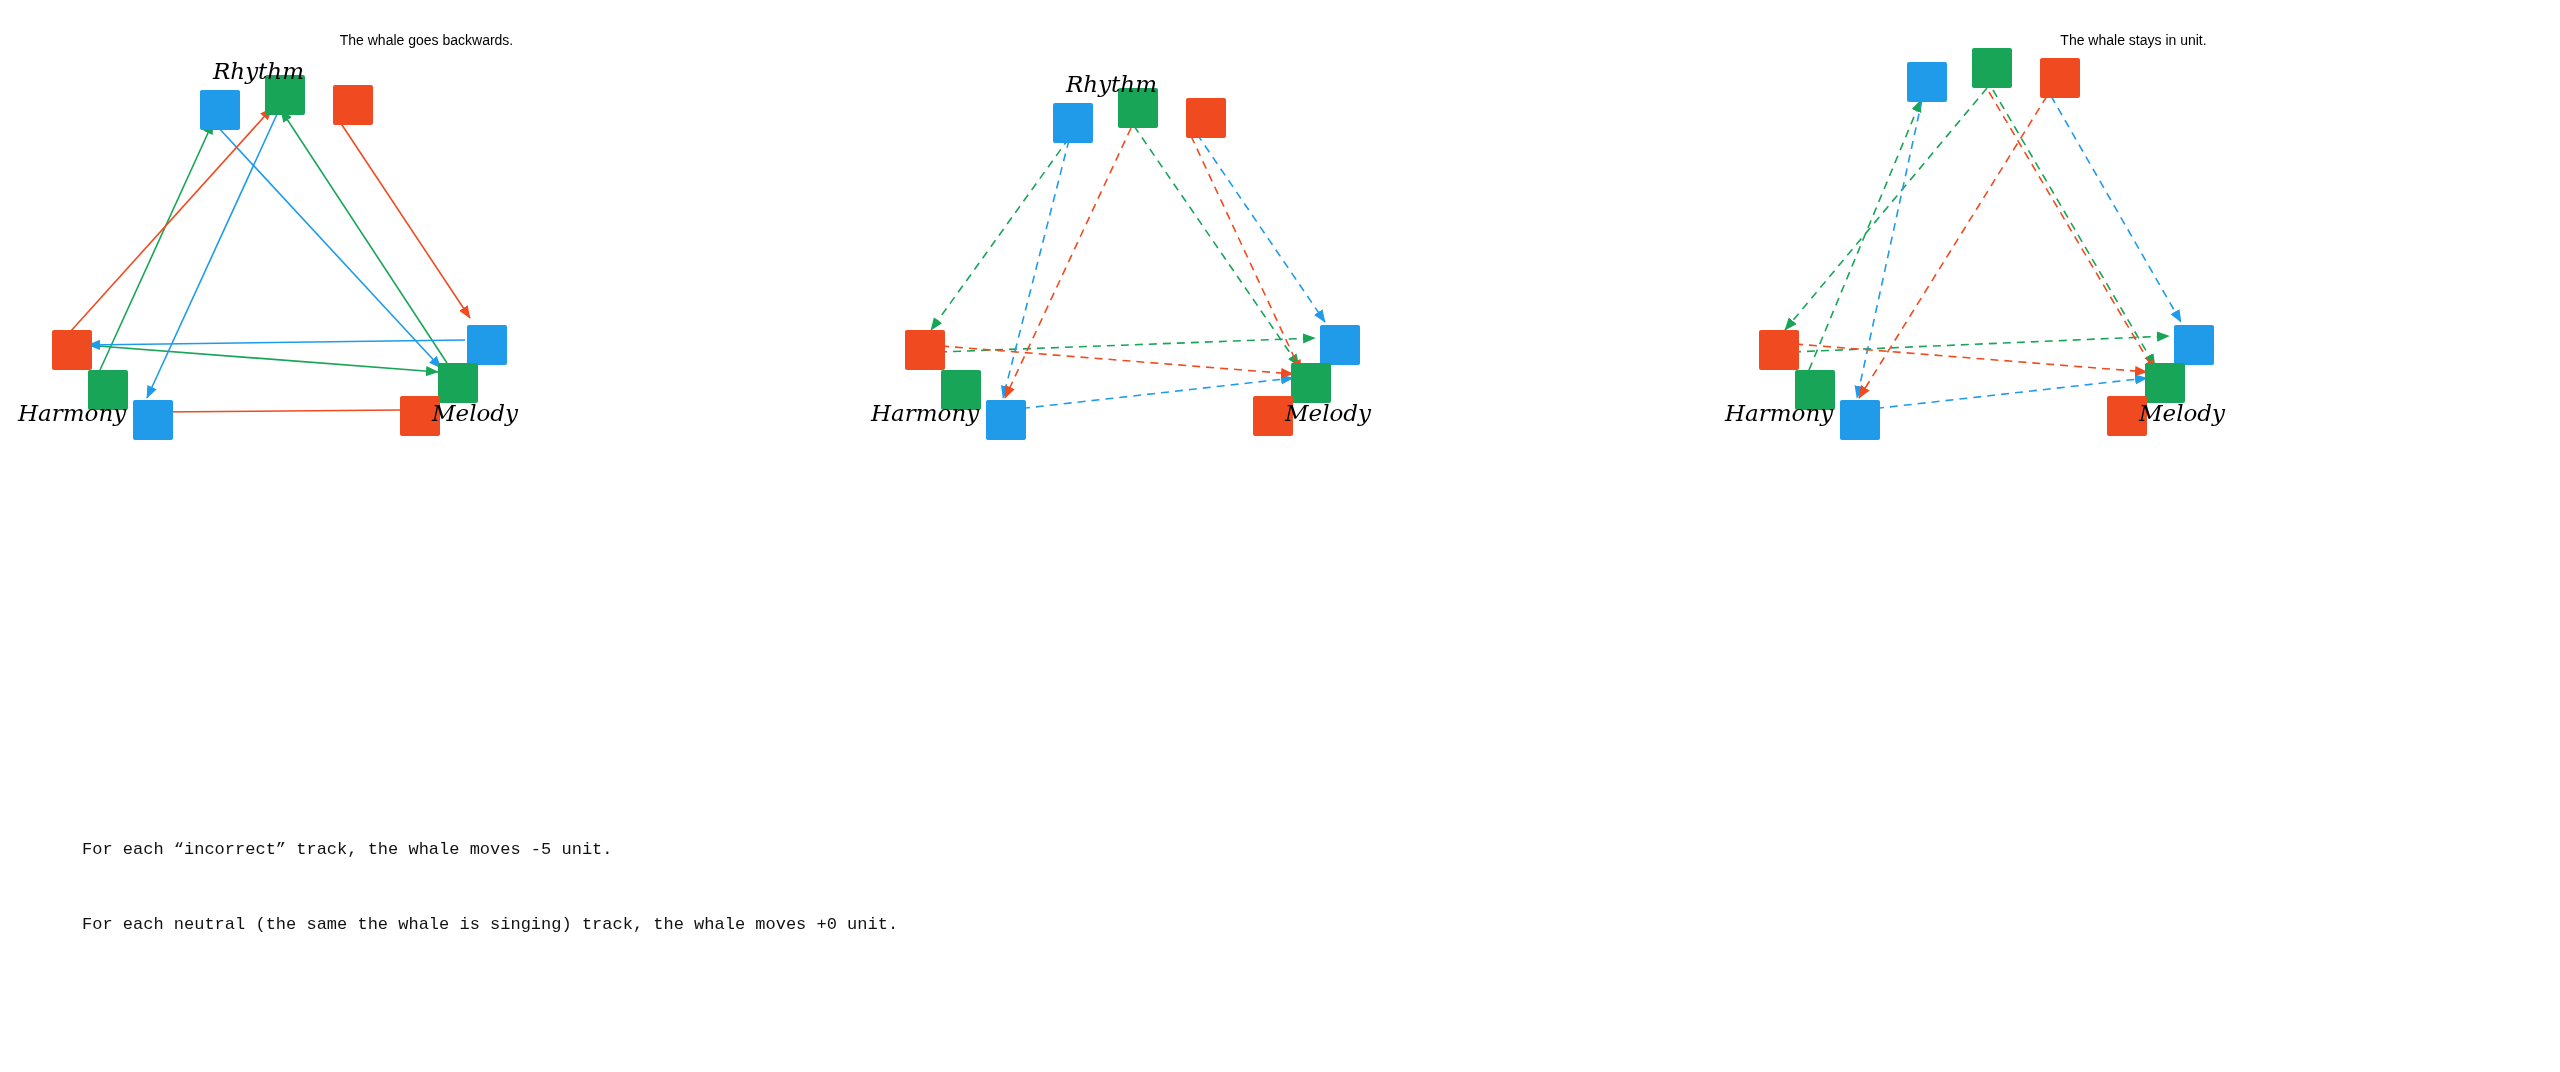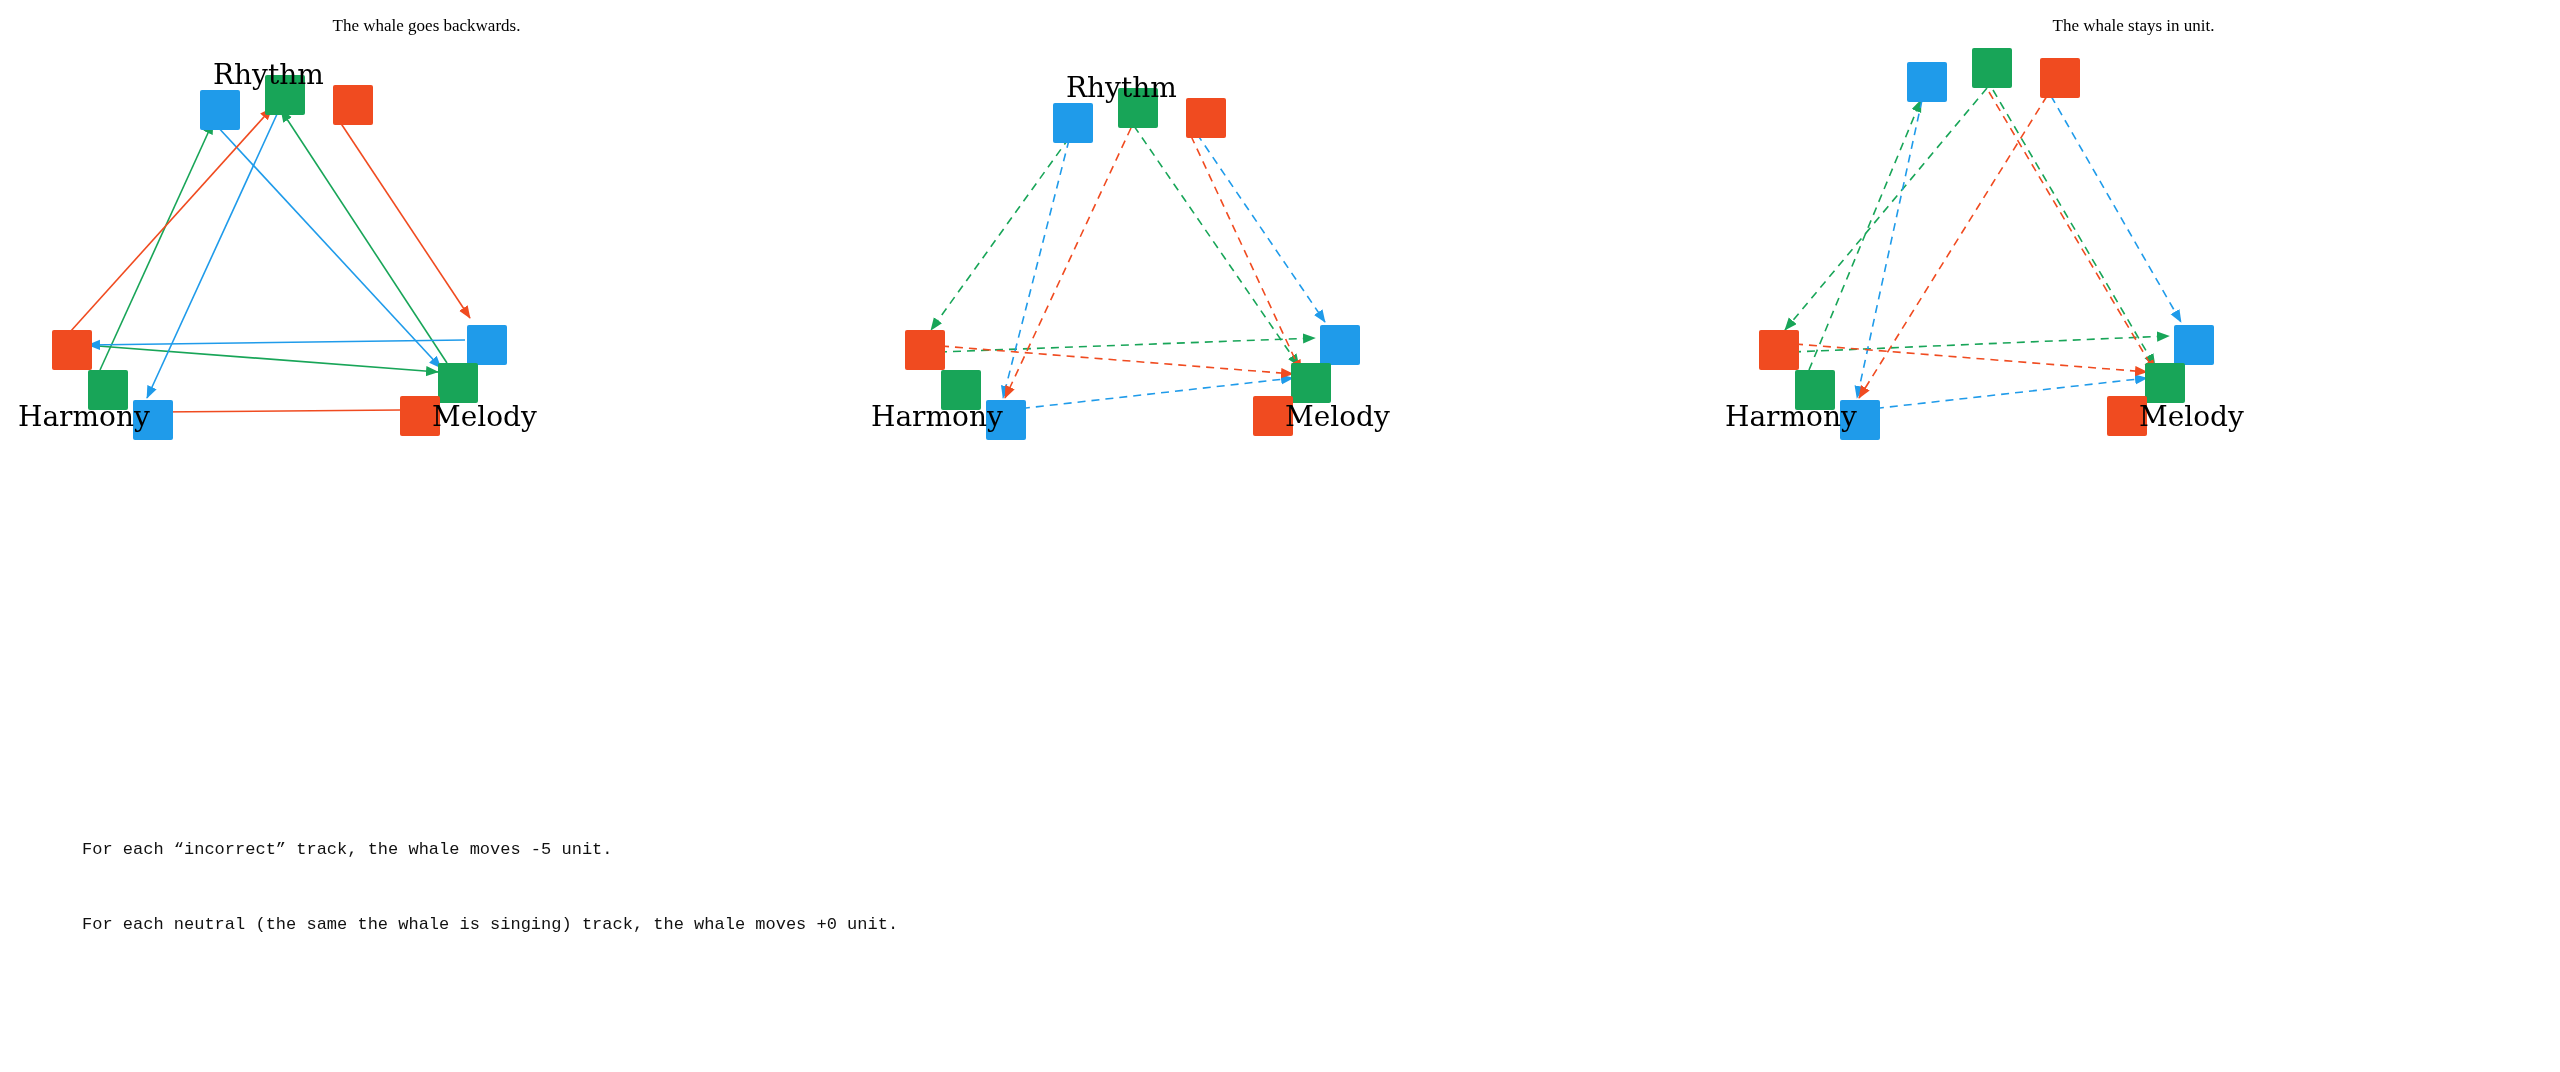--- a/index.html
+++ b/index.html
@@ -27,33 +27,34 @@
     top: 0;
     width: 853px;
     height: 700px;
   }
   .panel-1 { left: 0px; }
   .panel-2 { left: 853px; }
   .panel-3 { left: 1707px; }
 
   .panel-caption {
     position: absolute;
-    top: 16px;
+    top: 32px;
     width: 100%;
     text-align: center;
-    font-family: Liberation Serif, serif;
-    font-size: 17px;
+    font-family: Liberation Sans, sans-serif;
+    font-size: 14px;
     color: #000000;
     letter-spacing: 0px;
   }
 
   .axis-label {
     position: absolute;
     font-family: "DejaVu Serif", serif;
-    font-size: 28px;
+    font-style: italic;
+    font-size: 23px;
     color: #000000;
     white-space: nowrap;
   }
 
   .node {
     position: absolute;
     width: 40px;
     height: 40px;
     border-radius: 2px;
   }

